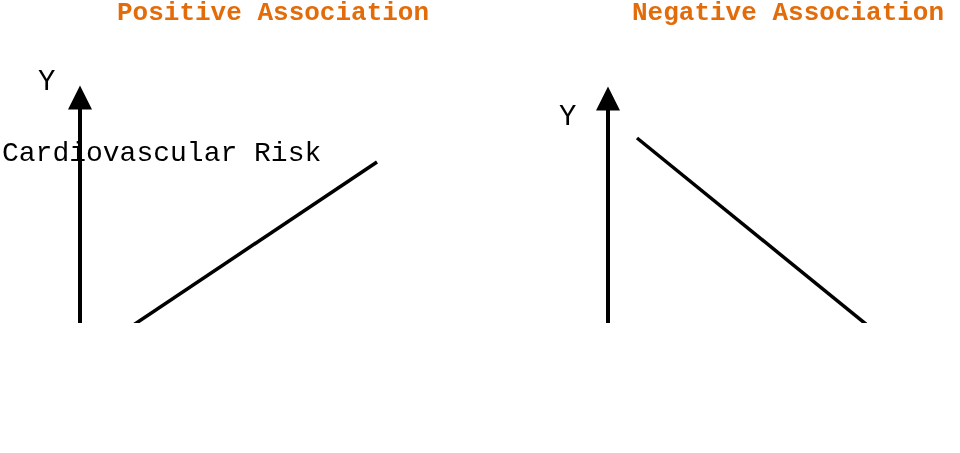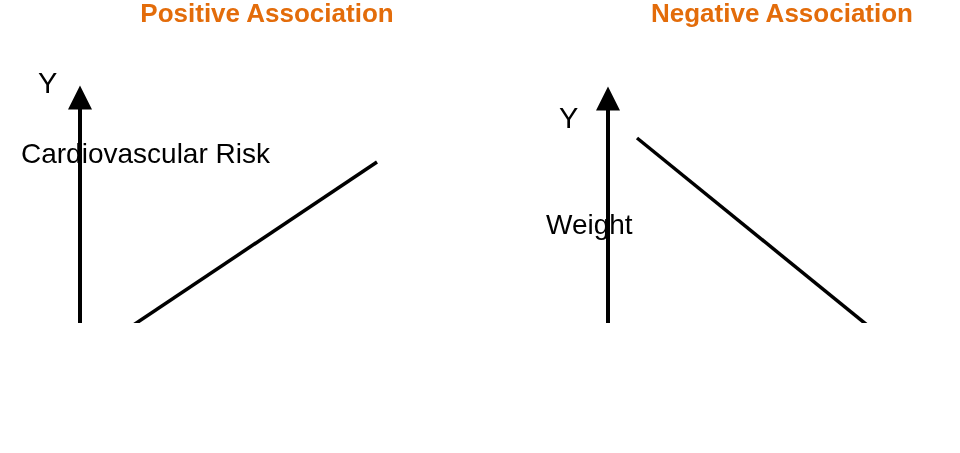--- a/index.html
+++ b/index.html
@@ -6,21 +6,21 @@
     margin: 0;
     padding: 0;
     background: #FFFFFF;
   }
   .canvas {
     position: relative;
     width: 960px;
     height: 323px;
     background: #FFFFFF;
     overflow: hidden;
-    font-family: Liberation Sans, sans-serif;
+    font-family: Liberation Mono, monospace;
     color: #000000;
   }
   .diagram-svg {
     position: absolute;
     left: 0;
     top: 0;
   }
   .axis-line {
     stroke: #000000;
     stroke-width: 4;
@@ -42,21 +42,20 @@
     color: #E36C0A;
     text-align: center;
     white-space: nowrap;
   }
   .var-label {
     position: absolute;
     font-size: 28px;
     line-height: 34px;
     color: #000000;
     white-space: nowrap;
-    margin-left: 19px;
   }
   .axis-letter {
     position: absolute;
     font-size: 29px;
     line-height: 34px;
     color: #000000;
     white-space: nowrap;
   }
 </style>
 </head>
@@ -90,18 +89,17 @@
 
   <div class="var-label" style="left:2px; top:137px;">Cardiovascular Risk</div>
 
 
   <div class="axis-letter" style="left:393px; top:415px;">X</div>
 
   <div class="panel-title" style="left:632px; top:-3px; width:300px;">Negative Association</div>
 
   <div class="axis-letter" style="left:559px; top:101px;">Y</div>
 
-  <div class="var-label" style="left:527px; top:208px;">Weight</div>
 
 
   <div class="axis-letter" style="left:922px; top:412px;">X</div>
 
 </div>
 
 </body></html>

